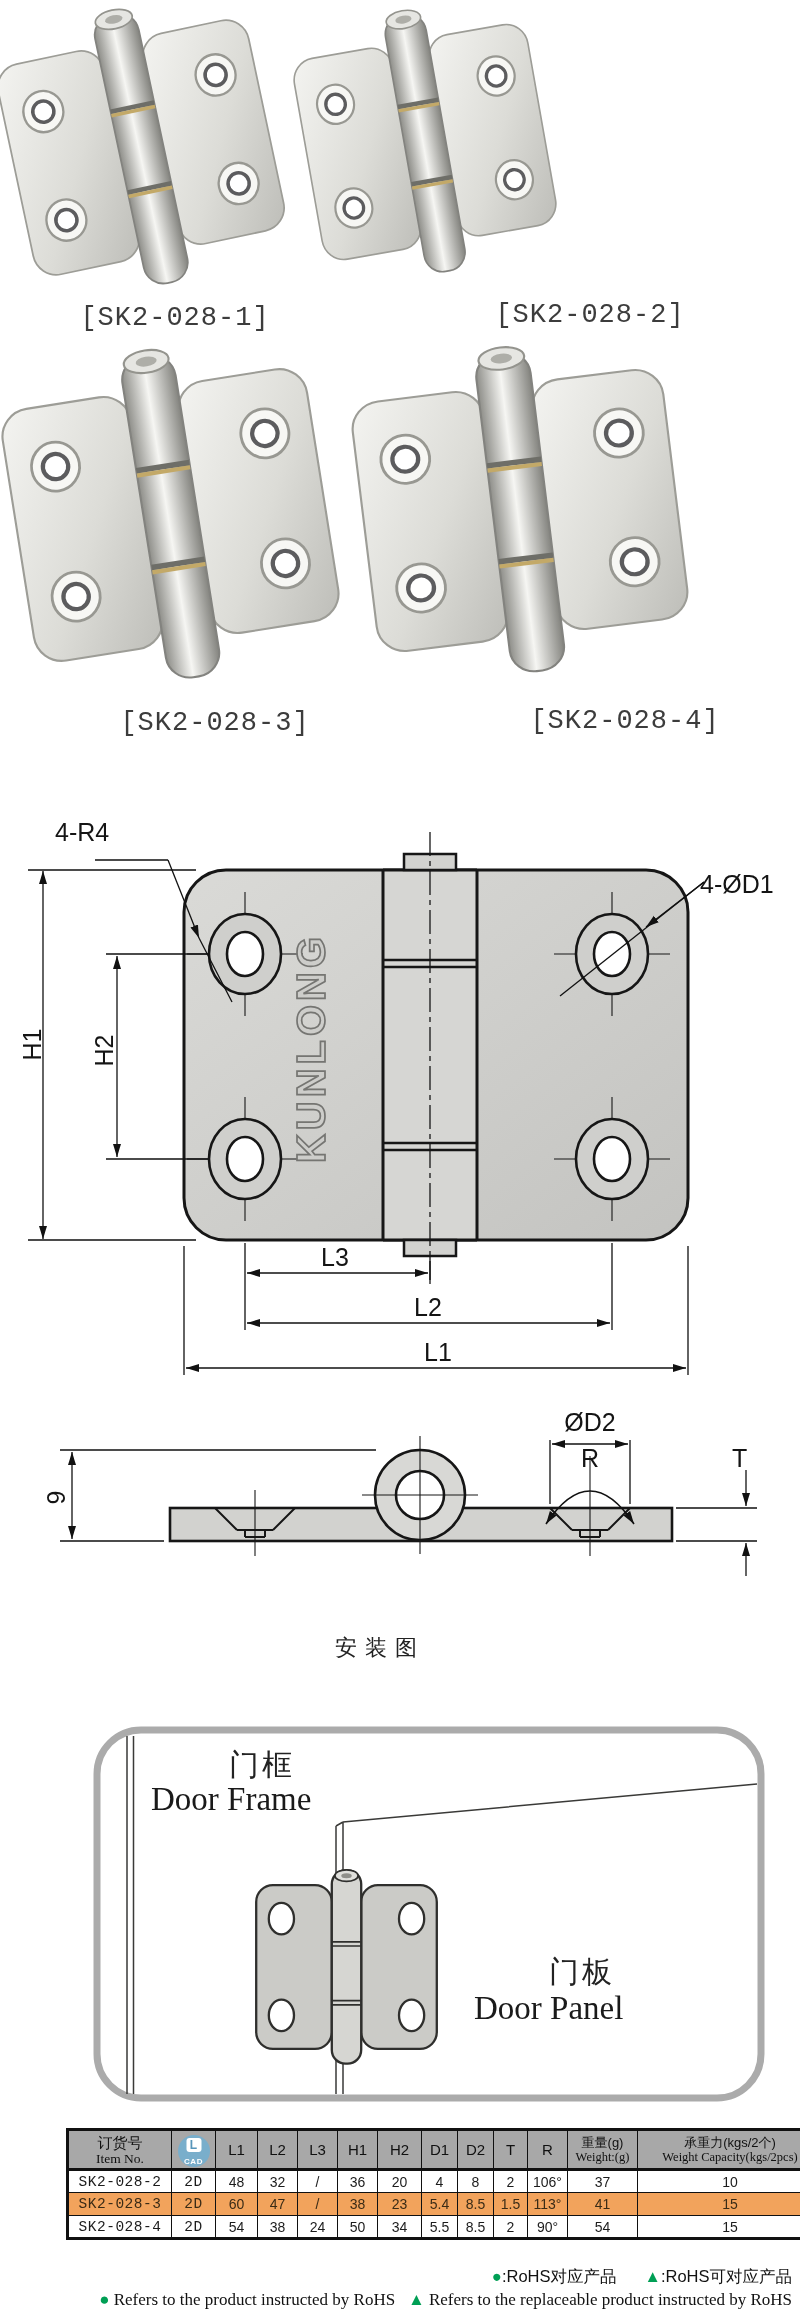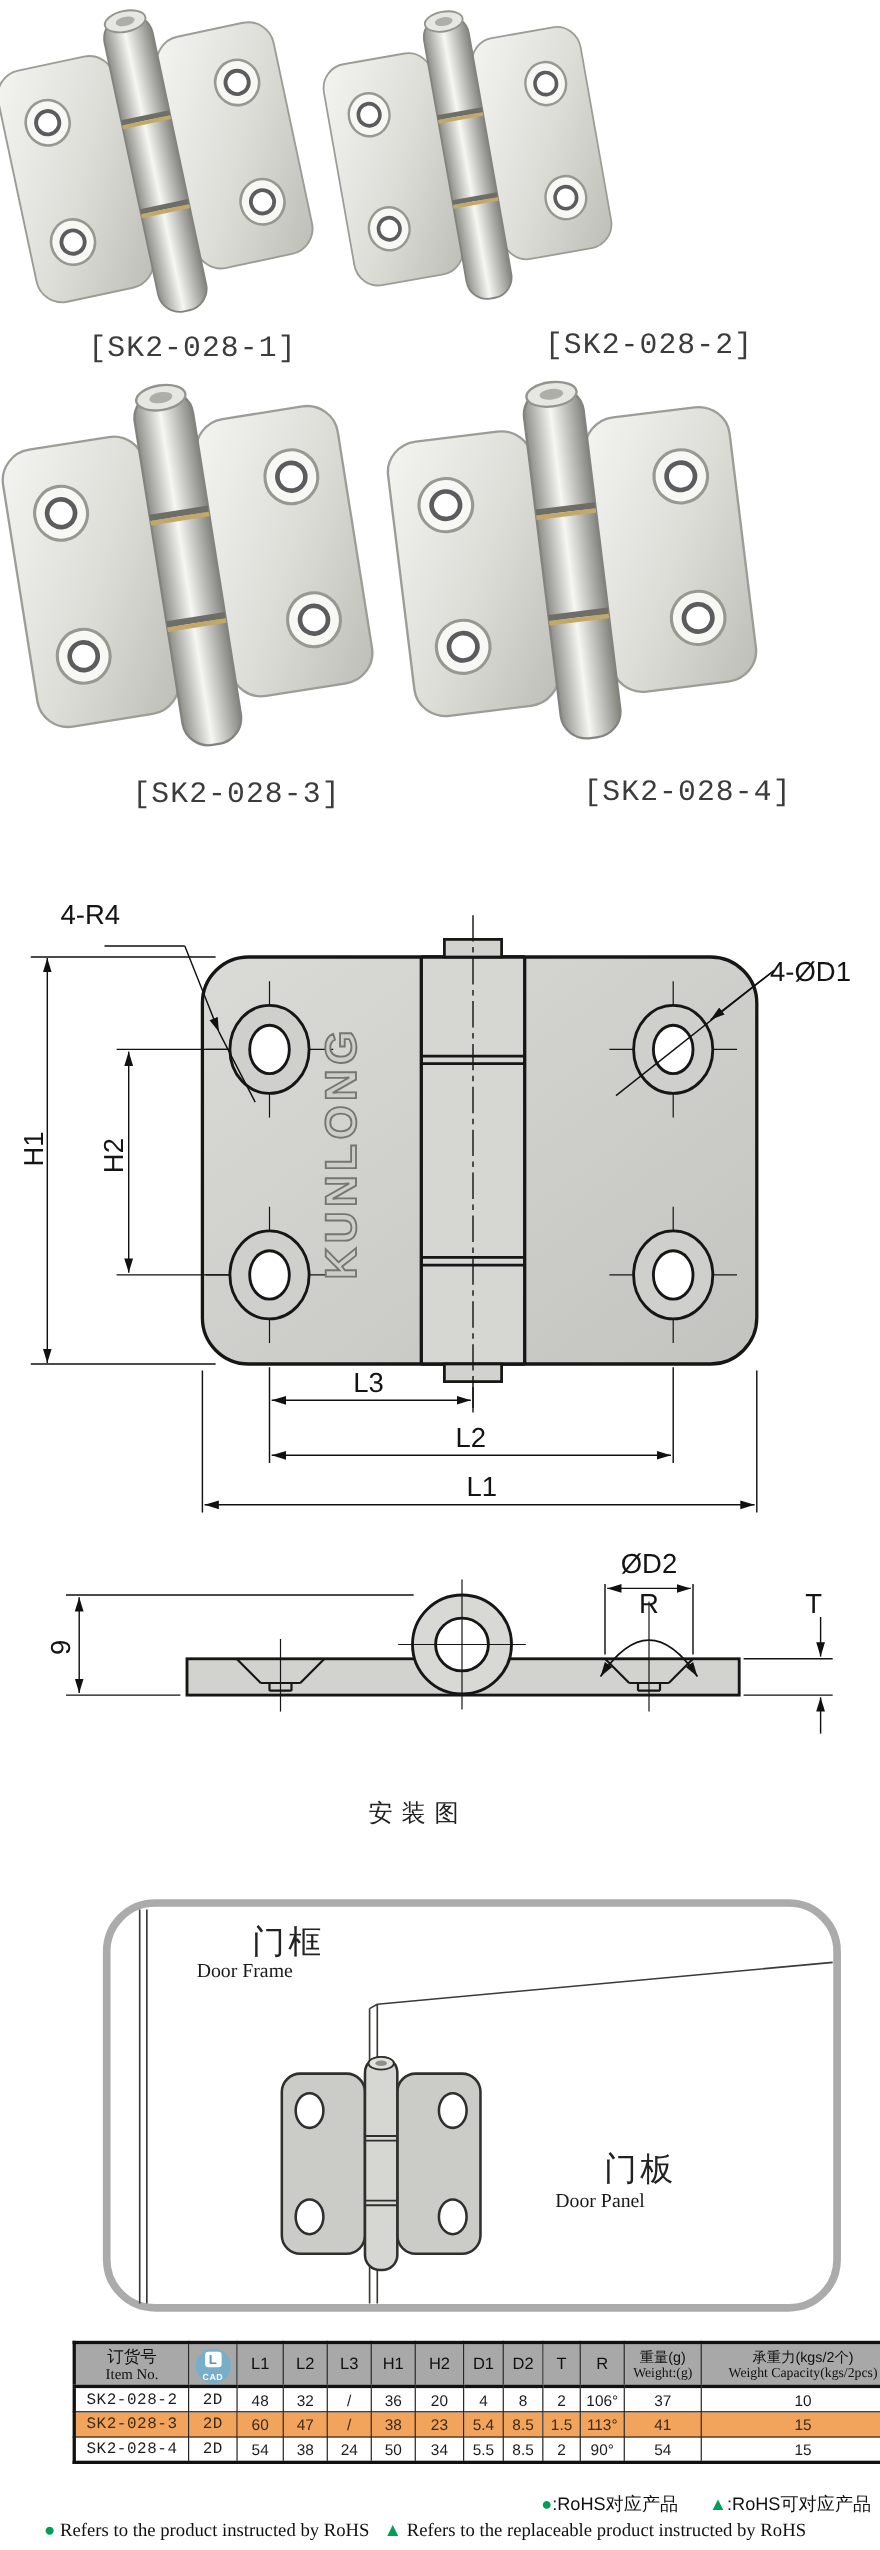--- a/index.html
+++ b/index.html
@@ -11,21 +11,21 @@
   .photo-label{font-family:"Liberation Mono",monospace;font-size:27px;color:#3c3c3c;
                letter-spacing:1px;text-align:center;}
   .dim{font-size:25px;color:#141414;}
   .vlabel{transform:rotate(-90deg);transform-origin:center;text-align:center;}
   .brand-vert{transform:rotate(-90deg);transform-origin:center;text-align:center;
               font-weight:bold;font-size:40px;letter-spacing:4px;color:#cdcdca;
               -webkit-text-stroke:1.7px #757572;}
   .inst-title-zh{font-size:22px;letter-spacing:8px;text-align:center;color:#222;}
   .inst-title-en{font-size:28px;text-align:center;color:#1a1a1a;}
   .inst-zh{font-size:30px;letter-spacing:3px;text-align:right;color:#222;}
-  .inst-en{font-size:18px;text-align:center;color:#1a1a1a;}
+  .inst-en{font-size:33px;text-align:left;color:#1a1a1a;padding-left:16px;}
 
   
   .spec-table{position:absolute;left:22px;top:2128px;width:756px;border-collapse:collapse;
               table-layout:fixed;text-align:center;border:3px solid #111;margin-left:44px;}
   .spec-table th,.spec-table td{border:1.6px solid #111;padding:0;overflow:hidden;}
   .spec-table tr.hdr{height:40px;background:#a8a8a8;}
   .spec-table tr.hdr th{border-bottom:3px solid #111;font-weight:normal;color:#101010;}
   .spec-table tr.row{height:23px;}
   .spec-table tr.orange{background:#f2a35c;}
   .spec-table tr.orange td{color:#3a2b16;}
@@ -331,20 +331,20 @@
       <td>90°</td>
       <td>54</td>
       <td>15</td>
     </tr>
   </tbody>
     </table>
 
   <div class="abs footer-zh" style="right:8px;top:2266px">
     <span class="grn">●</span><span>:RoHS对应产品</span><span class="gap"></span><span class="grn">▲</span><span>:RoHS可对应产品</span>
   </div>
-  <div class="abs footer-en serif" style="left:40px;right:8px;top:2290px;text-align:left">
+  <div class="abs footer-en serif" style="left:40px;right:8px;top:2290px;text-align:right">
     <span class="grn">●</span>
     <span>Refers to the product instructed by RoHS</span>&nbsp;&nbsp;
     <span class="grn">▲</span>
     <span>Refers to the replaceable product instructed by RoHS</span>
   </div>
 
 </div>
 
 </body></html>

